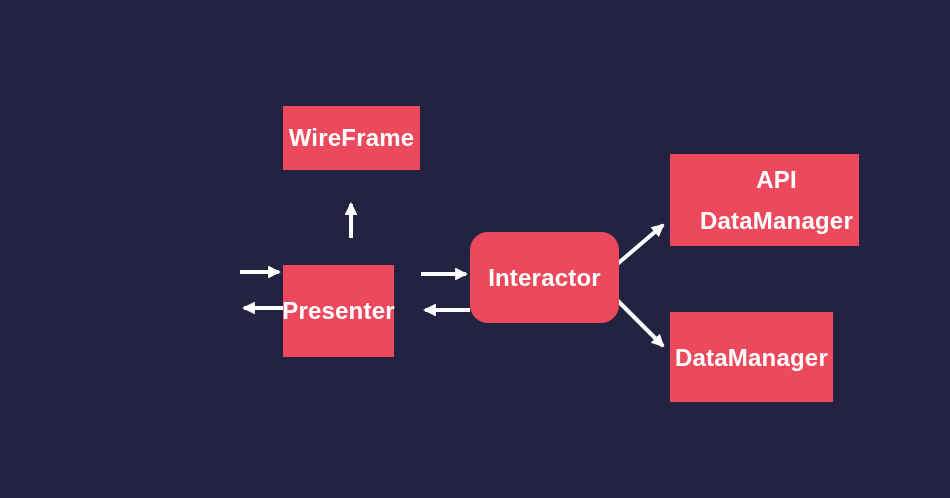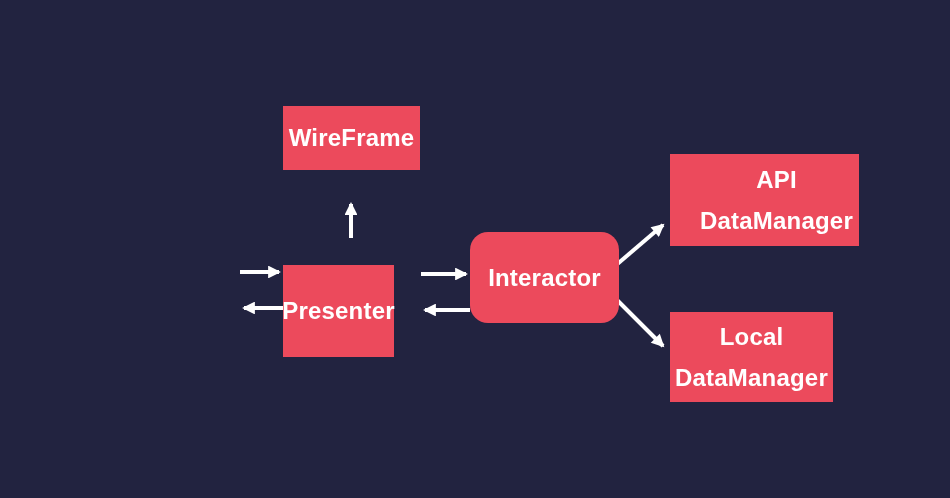--- a/index.html
+++ b/index.html
@@ -77,17 +77,16 @@
   <div class="node" id="node-interactor">
     <span>Interactor</span>
   </div>
 
   <div class="node two-line" id="node-api">
     <span>API</span>
     <span>DataManager</span>
   </div>
 
   <div class="node two-line" id="node-local">
-    <span>Local</span>
     <span>DataManager</span>
   </div>
 
 </div>
 
 </body></html>

